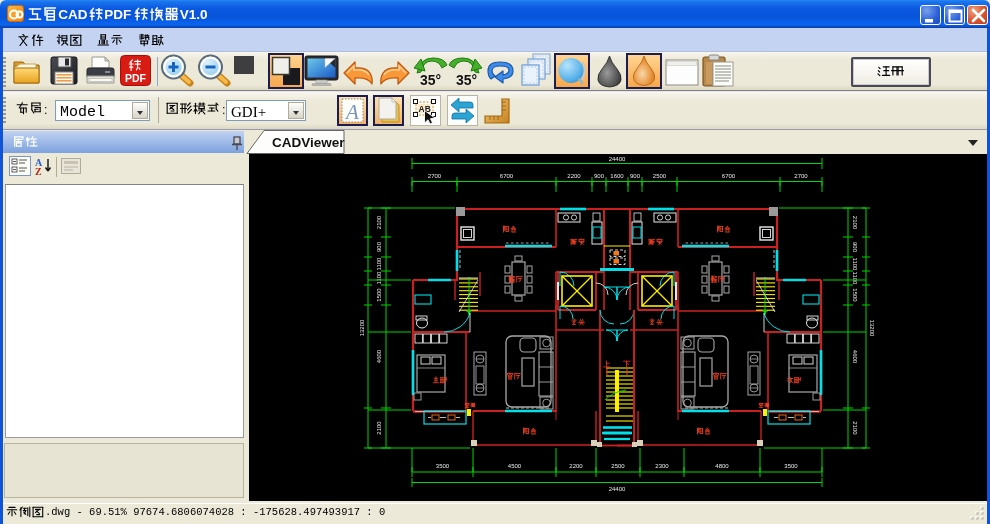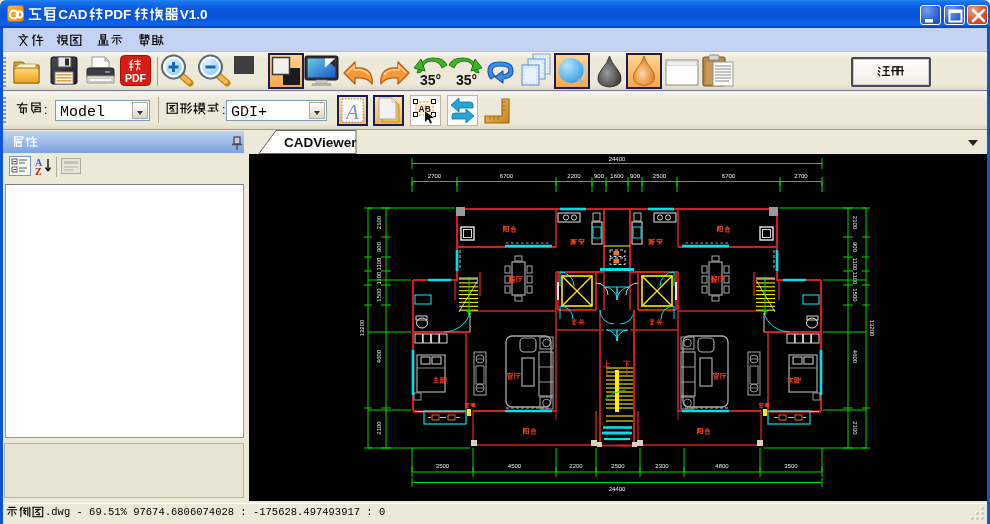--- a/index.html
+++ b/index.html
@@ -25,21 +25,21 @@
 .combo .cv{position:absolute;left:4px;top:3px;}
 
 #reg{position:absolute;left:851px;top:57px;width:80px;height:30px;background:linear-gradient(to bottom,#ffffff,#efede2);border:2px solid #4a4a52;border-radius:2px;box-shadow:0 0 0 1px #c8c8d8 inset;font-size:13px;text-align:center;line-height:26px;}
 
 #phead{position:absolute;left:3px;top:131px;width:241px;height:22px;background:linear-gradient(to bottom,#c0d2f2,#7da2dd);color:#fff;font-size:12px;padding:4px 0 0 10px;}
 #ptool{position:absolute;left:3px;top:153px;width:241px;height:31px;background:#ece9d8;}
 #plist{position:absolute;left:5px;top:184px;width:239px;height:254px;background:#fff;border:1px solid #9a9a9a;border-top-color:#808080;}
 #pbot{position:absolute;left:4px;top:443px;width:240px;height:55px;background:#e8e4d3;border:1px solid #b8b4a0;}
 
 #strip{position:absolute;left:246px;top:130px;width:744px;height:24px;background:#ece9d8;}
-#tab{position:absolute;left:257px;top:130px;width:102px;height:16px;}
+#tab{position:absolute;left:245px;top:130px;width:102px;height:16px;}
 #tabarr{position:absolute;left:968px;top:140px;width:0;height:0;border:5px solid transparent;border-top:6px solid #222;}
 #canvas{position:absolute;left:249px;top:154px;width:738px;height:347px;background:#000;}
 
 #sbar{position:absolute;left:0px;top:503px;width:990px;height:21px;background:#ece9d8;border-top:1px solid #fff;font-size:12px;font-family:"Liberation Mono",monospace;color:#000;padding:3px 0 0 6px;}
 
 #bl{position:absolute;left:0;top:28px;width:3px;height:496px;background:#0f53d8;}
 #br{position:absolute;left:987px;top:28px;width:3px;height:496px;background:#0f53d8;}
 .vsep{position:absolute;width:1px;background:#9aa8c8;}
 </style>
 </head>
@@ -283,21 +283,21 @@
       </svg>
     </div>
 <div id="tb2">
       <div class="grip" style="top:5px;height:28px;"></div>
 
 <div class="combo" style="left:55px;top:100px;width:95px;position:fixed;">
         <span class="cv">Model</span>
         <span class="ca"></span>
       </div>
 
-<div class="combo" style="left:226px;top:100px;width:101px;position:fixed;">
+<div class="combo" style="left:226px;top:100px;width:80px;position:fixed;font-family:Liberation Serif, serif;">
         <span class="cv">GDI+</span>
         <span class="ca"></span>
       </div>
 <div class="vsep" style="left:158px;top:5px;height:26px;background:#b0aa98"></div>
       <svg style="position:absolute;left:337px;top:3px" width="31" height="31" viewBox="0 0 31 31">
         <defs>
           <linearGradient id="b2337" x1="0" y1="0" x2="0" y2="1">
             <stop offset="0" stop-color="#ffe2b0"></stop>
             <stop offset="1" stop-color="#f0b268"></stop>
           </linearGradient>

